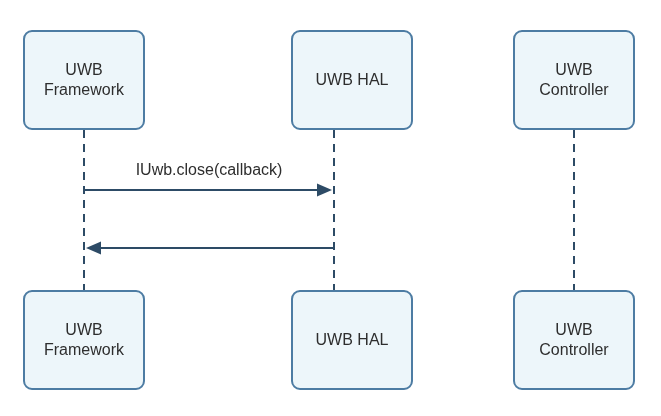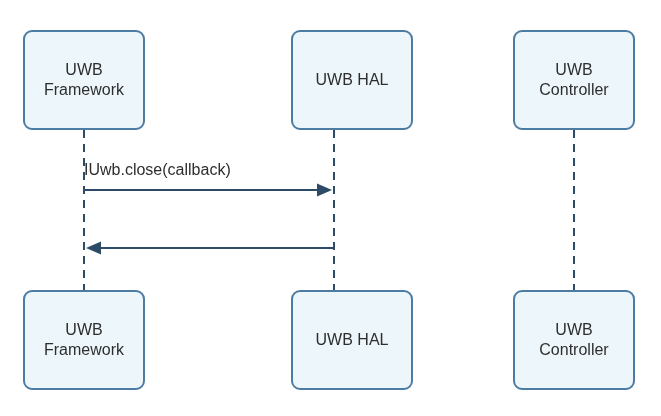--- a/index.html
+++ b/index.html
@@ -63,20 +63,21 @@
   }
   .box-top { top: 30px; }
   .box-bottom { top: 290px; }
   .col-framework { left: 23px; }
   .col-hal { left: 291px; align-items: center; }
   .col-controller { left: 513px; }
   .msg-label {
     position: absolute;
     left: 84px;
     width: 250px;
+    text-align: center;
     font-size: 16px;
     color: var(--text);
     white-space: nowrap;
   }
   .msg-label-1 { top: 161px; }
   .msg-label-2 { top: 214px; }
 </style>
 </head>
 <body>
 

